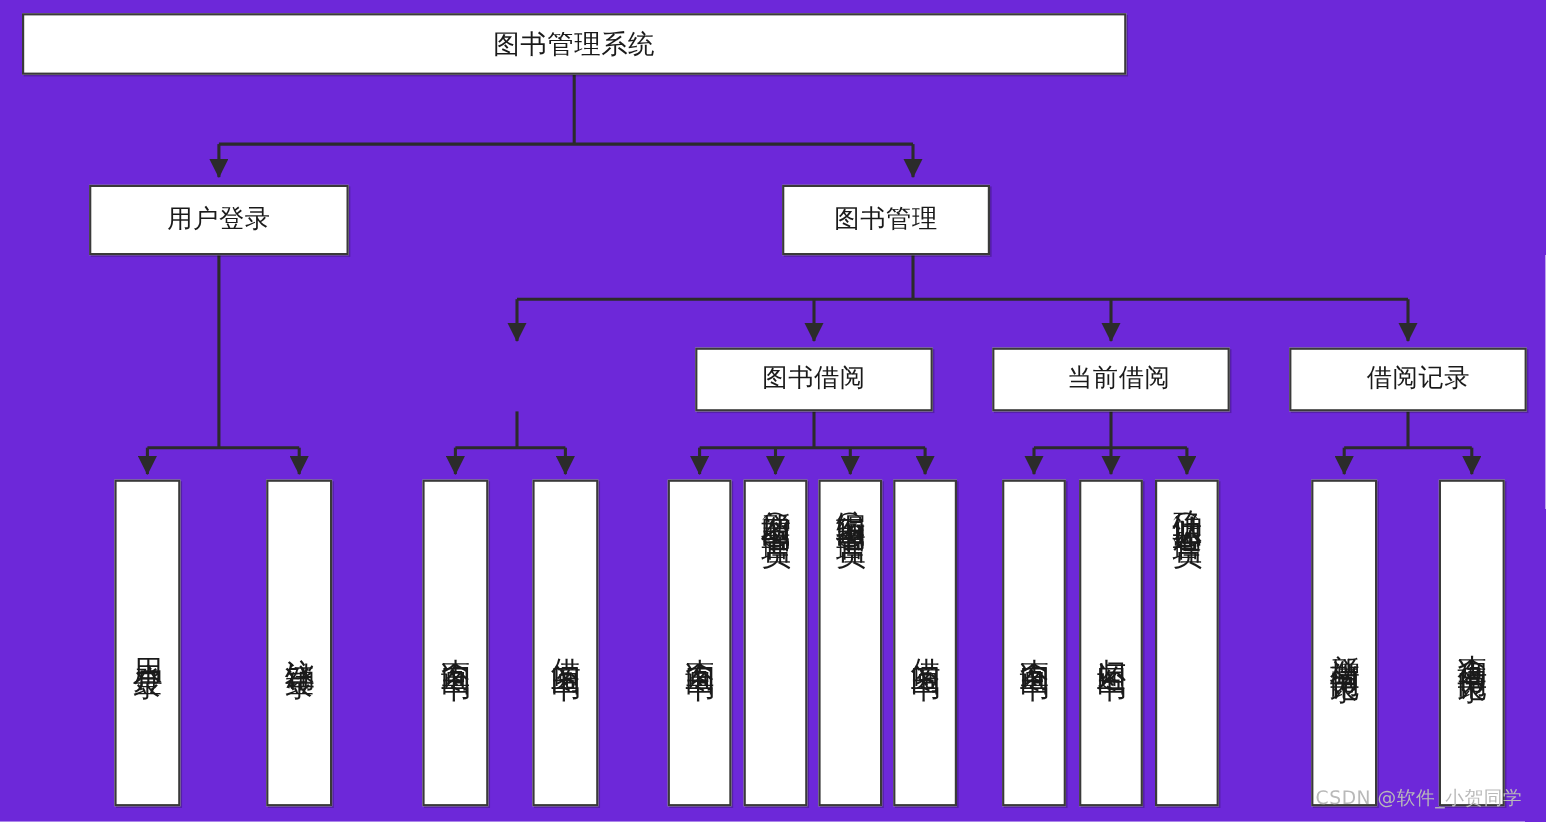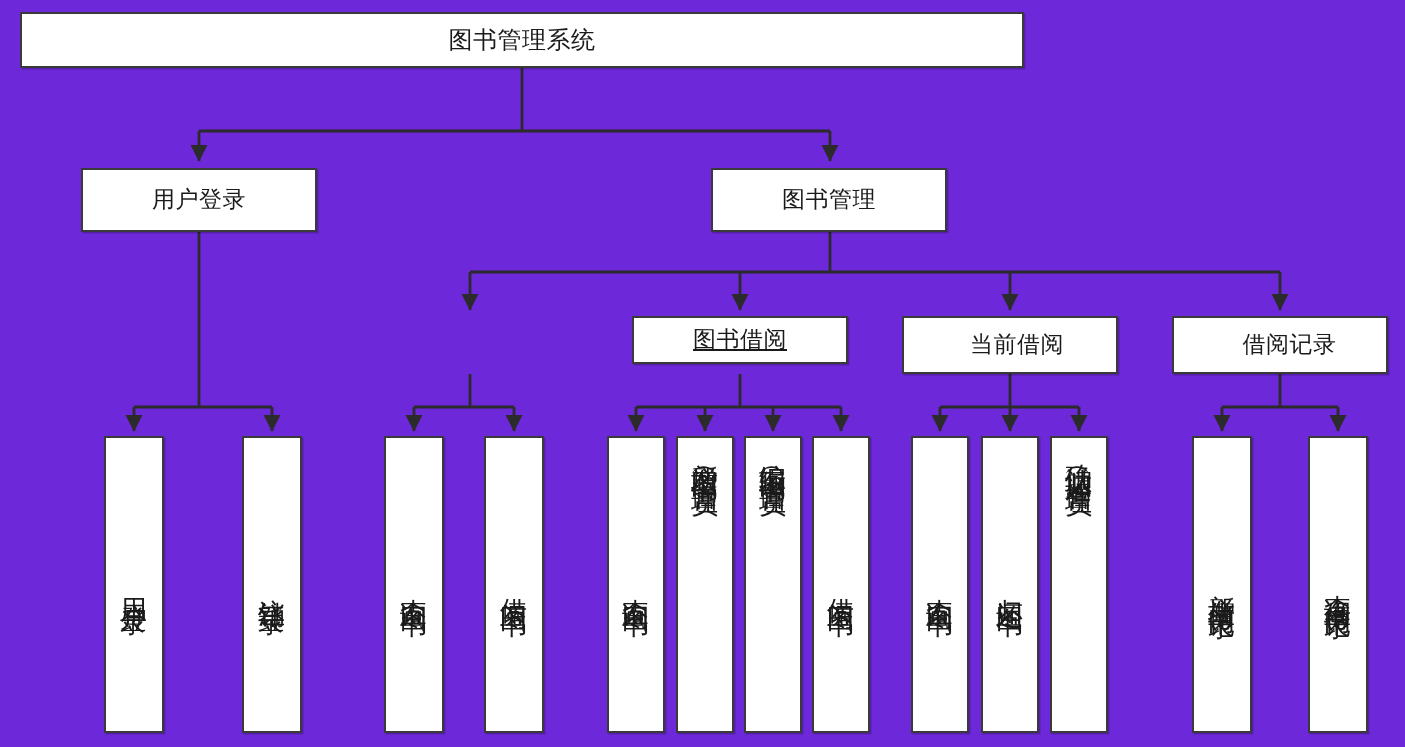--- a/index.html
+++ b/index.html
@@ -131,25 +131,25 @@
     </g>
   </svg>
 
   <div class="node h root" style="left:20px; top:12px; width:1004px; height:56px;">
     <span class="lbl">图书管理系统</span>
   </div>
 
   <div class="node h" style="left:81px; top:168px; width:236px; height:64px;">
     <span class="lbl">用户登录</span>
   </div>
-  <div class="node h" style="left:711px; top:168px; width:236px; height:64px;justify-content:center;">
+  <div class="node h" style="left:711px; top:168px; width:189px; height:64px;justify-content:center;">
     <span class="lbl">图书管理</span>
   </div>
 
-  <div class="node h" style="left:632px; top:316px; width:216px; height:48px;text-decoration:underline;">
+  <div class="node h" style="left:632px; top:316px; width:216px; height:58px;">
     <span class="lbl">图书借阅</span>
   </div>
   <div class="node h" style="left:902px; top:316px; width:216px; height:58px;padding-left:14px;">
     <span class="lbl">当前借阅</span>
   </div>
   <div class="node h" style="left:1172px; top:316px; width:216px; height:58px;padding-left:19px;">
     <span class="lbl">借阅记录</span>
   </div>
 
   <div class="node v mid" style="left:104px; top:436px; width:60px; height:297px;">
@@ -189,14 +189,15 @@
     <span class="lbl">确认归还（管理员）</span>
   </div>
 
   <div class="node v mid" style="left:1192px; top:436px; width:60px; height:297px;">
     <span class="lbl">新增借阅记录</span>
   </div>
   <div class="node v mid" style="left:1308px; top:436px; width:60px; height:297px;">
     <span class="lbl">查询借阅记录</span>
   </div>
 
+  <div class="watermark" style="left:1196px; top:714px;">CSDN @软件_小贺同学</div>
 
 </div>
 
 </body></html>

